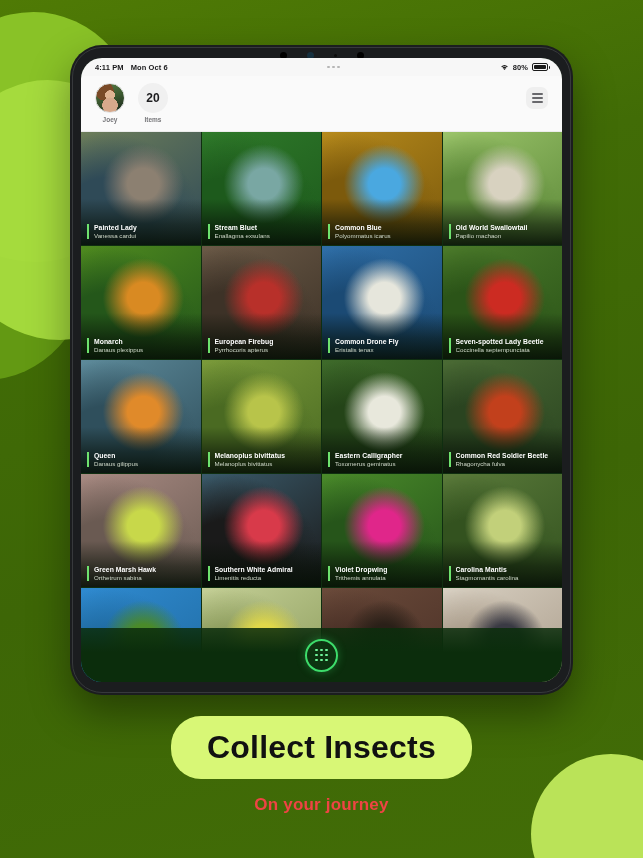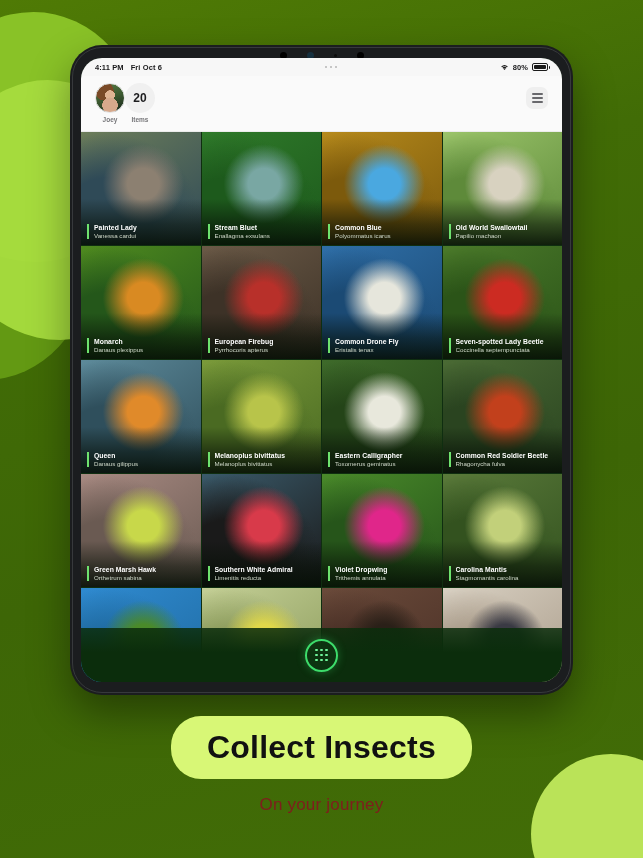--- a/index.html
+++ b/index.html
@@ -96,21 +96,21 @@
   }
   .batt i { display: block; height: 100%; width: 100%; background: #1a1a1a; border-radius: 1px; }
 
   
   .appbar {
     background: #fafafa;
     padding: 7px 14px 8px 14px;
     display: flex; align-items: flex-start; justify-content: space-between;
     border-bottom: 1px solid #ececec;
   }
-  .profile-group { display: flex; gap: 0; }
+  .profile-group { display: flex; gap: 13px; }
   .stat { display: flex; flex-direction: column; align-items: center; gap: 3px; }
   .avatar {
     width: 30px; height: 30px; border-radius: 50%;
     background:
       radial-gradient(circle at 50% 76%, #d6a98c 0 30%, transparent 31%),
       radial-gradient(circle at 50% 40%, #e0b493 0 22%, transparent 23%),
       radial-gradient(circle at 30% 26%, #7a4a27 0 32%, transparent 33%),
       linear-gradient(160deg, #5c7e46 0%, #3c5a30 48%, #17231a 100%);
     border: 1px solid #e3e3e3;
   }
@@ -188,21 +188,21 @@
   }
   .promo-pill {
     background: #d8f776;
     color: #111;
     font-size: 32px; font-weight: bold;
     letter-spacing: .2px;
     padding: 13px 36px;
     border-radius: 30px;
   }
   .promo-sub {
-    color: #7f1d1d; font-size: 17px; letter-spacing: .2px;
+    color: #ef4444; font-size: 17px; letter-spacing: .2px; font-weight: bold;
   }
 </style>
 </head>
 <body>
 
 <div class="blob blob-c"></div>
 <div class="blob blob-a"></div>
 <div class="blob blob-b"></div>
 <div class="blob blob-d"></div>
 
@@ -213,21 +213,21 @@
     <div class="cam lens"></div>
     <div class="cam small"></div>
     <div class="cam"></div>
   </div>
 
   <div class="screen">
 
     <div class="statusbar">
       <div class="sb-left">
         <span>4:11 PM</span>
-        <span>Fri Oct 6</span>
+        <span>Mon Oct 6</span>
       </div>
       <div class="sb-center">
         <span class="grabber">
           <i></i>
             <i></i>
             <i></i>
         </span>
       </div>
       <div class="sb-right">
         <span class="wifi">

